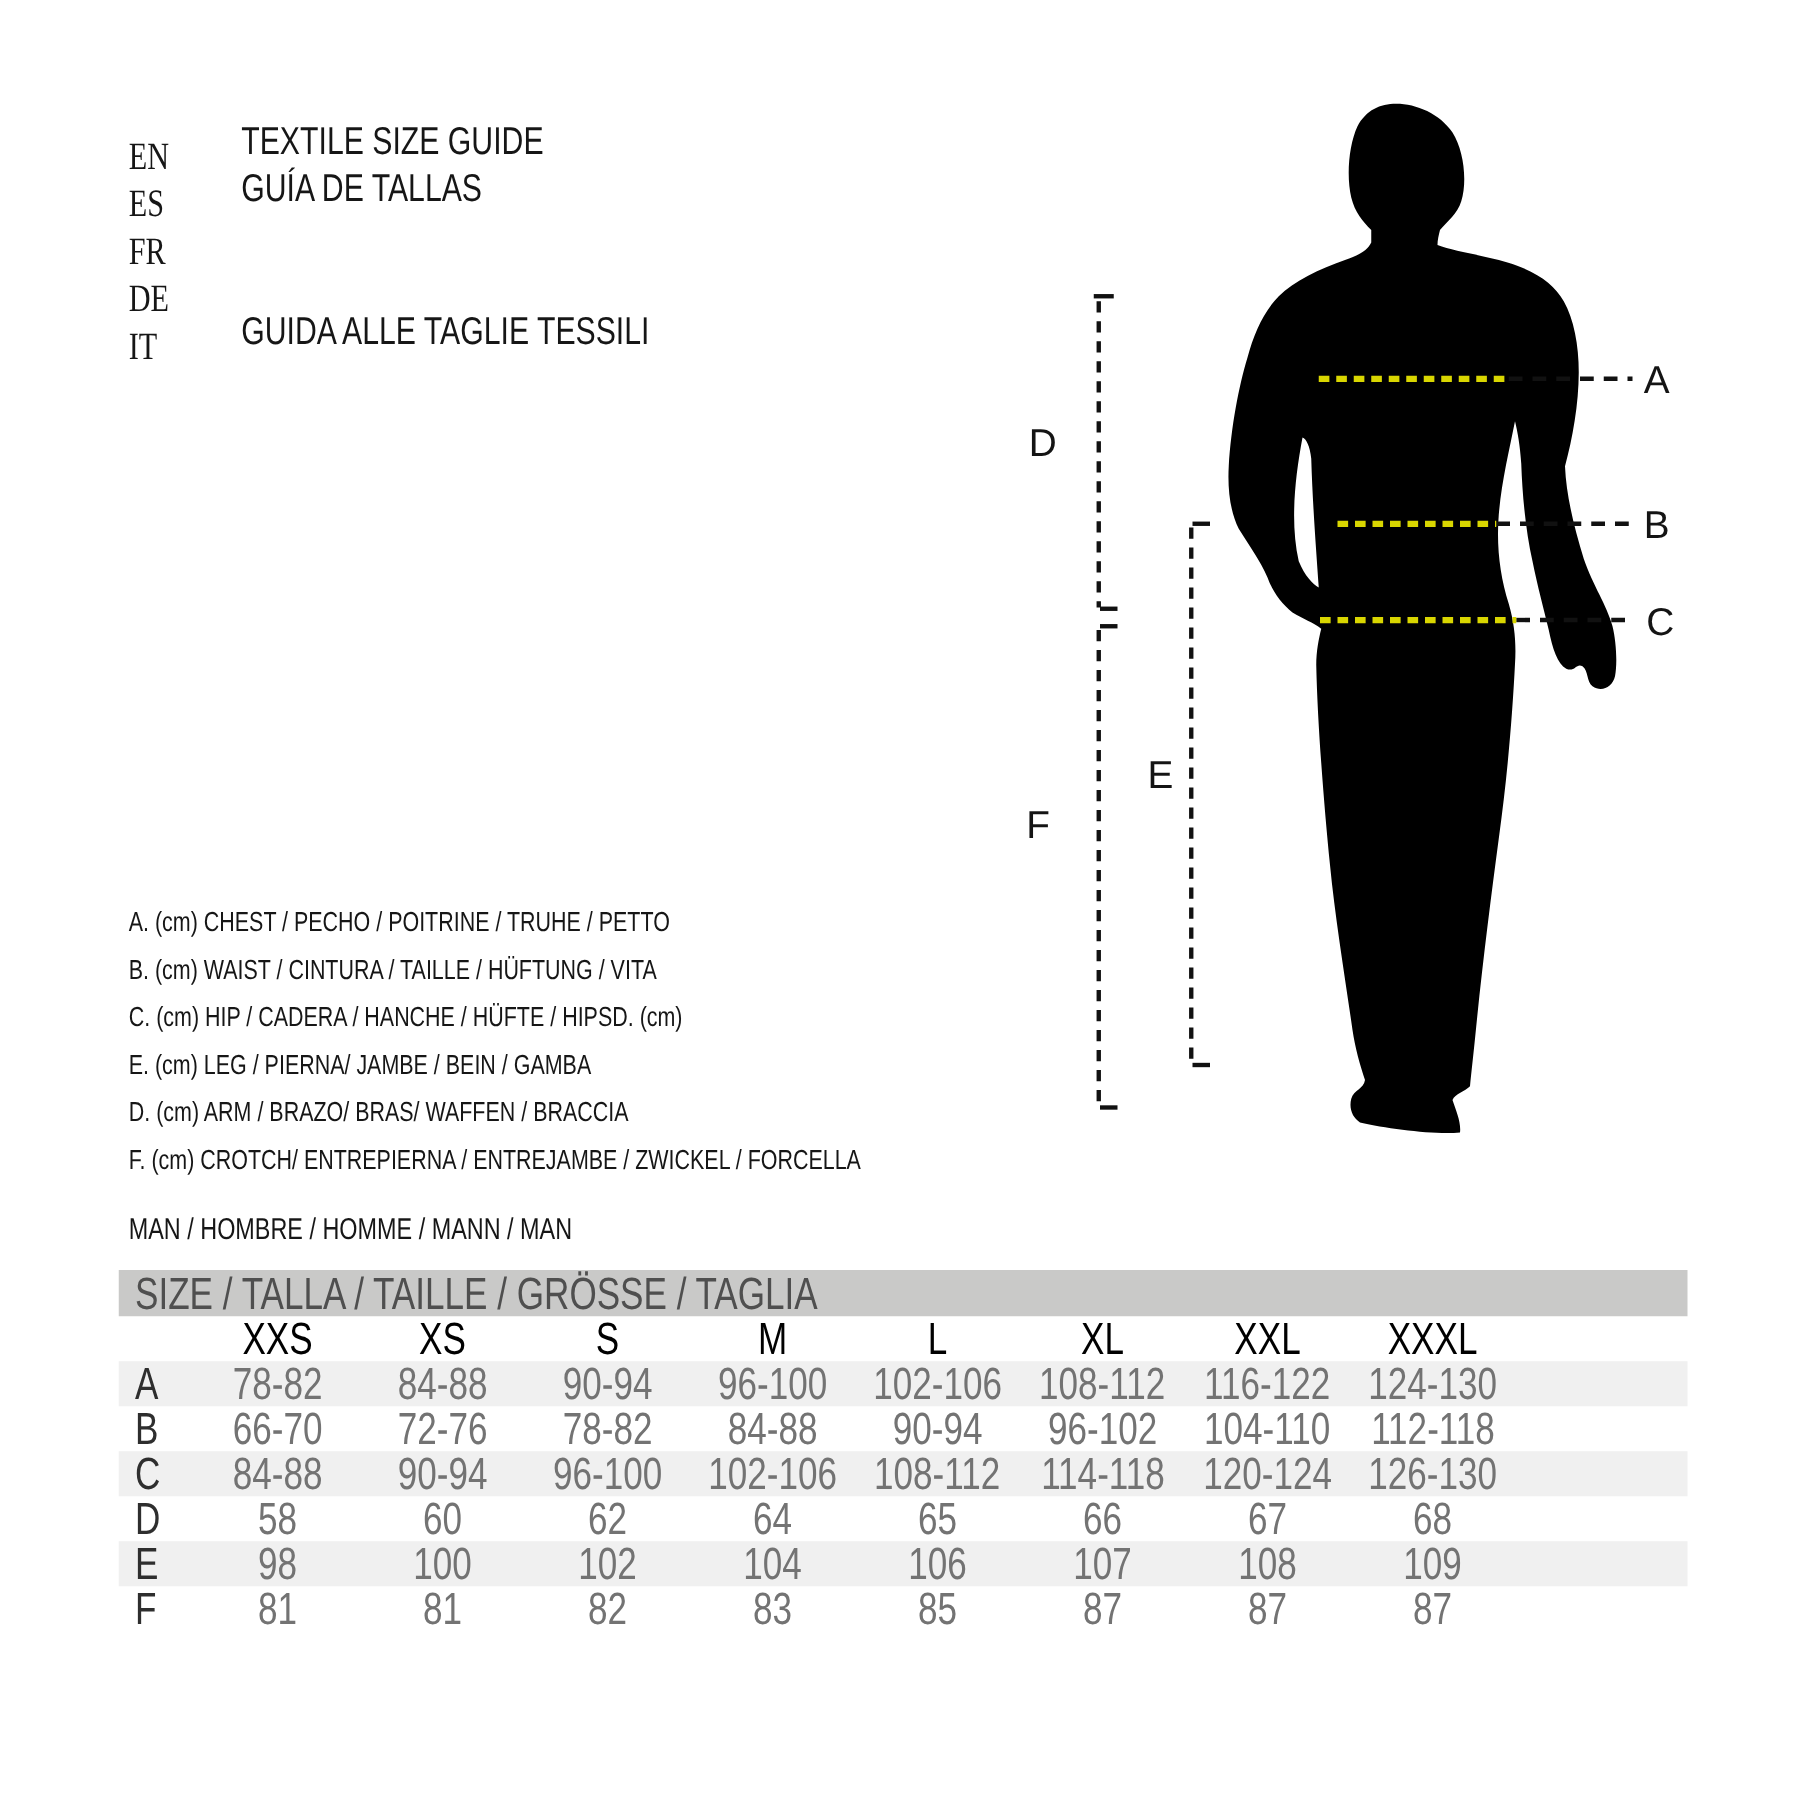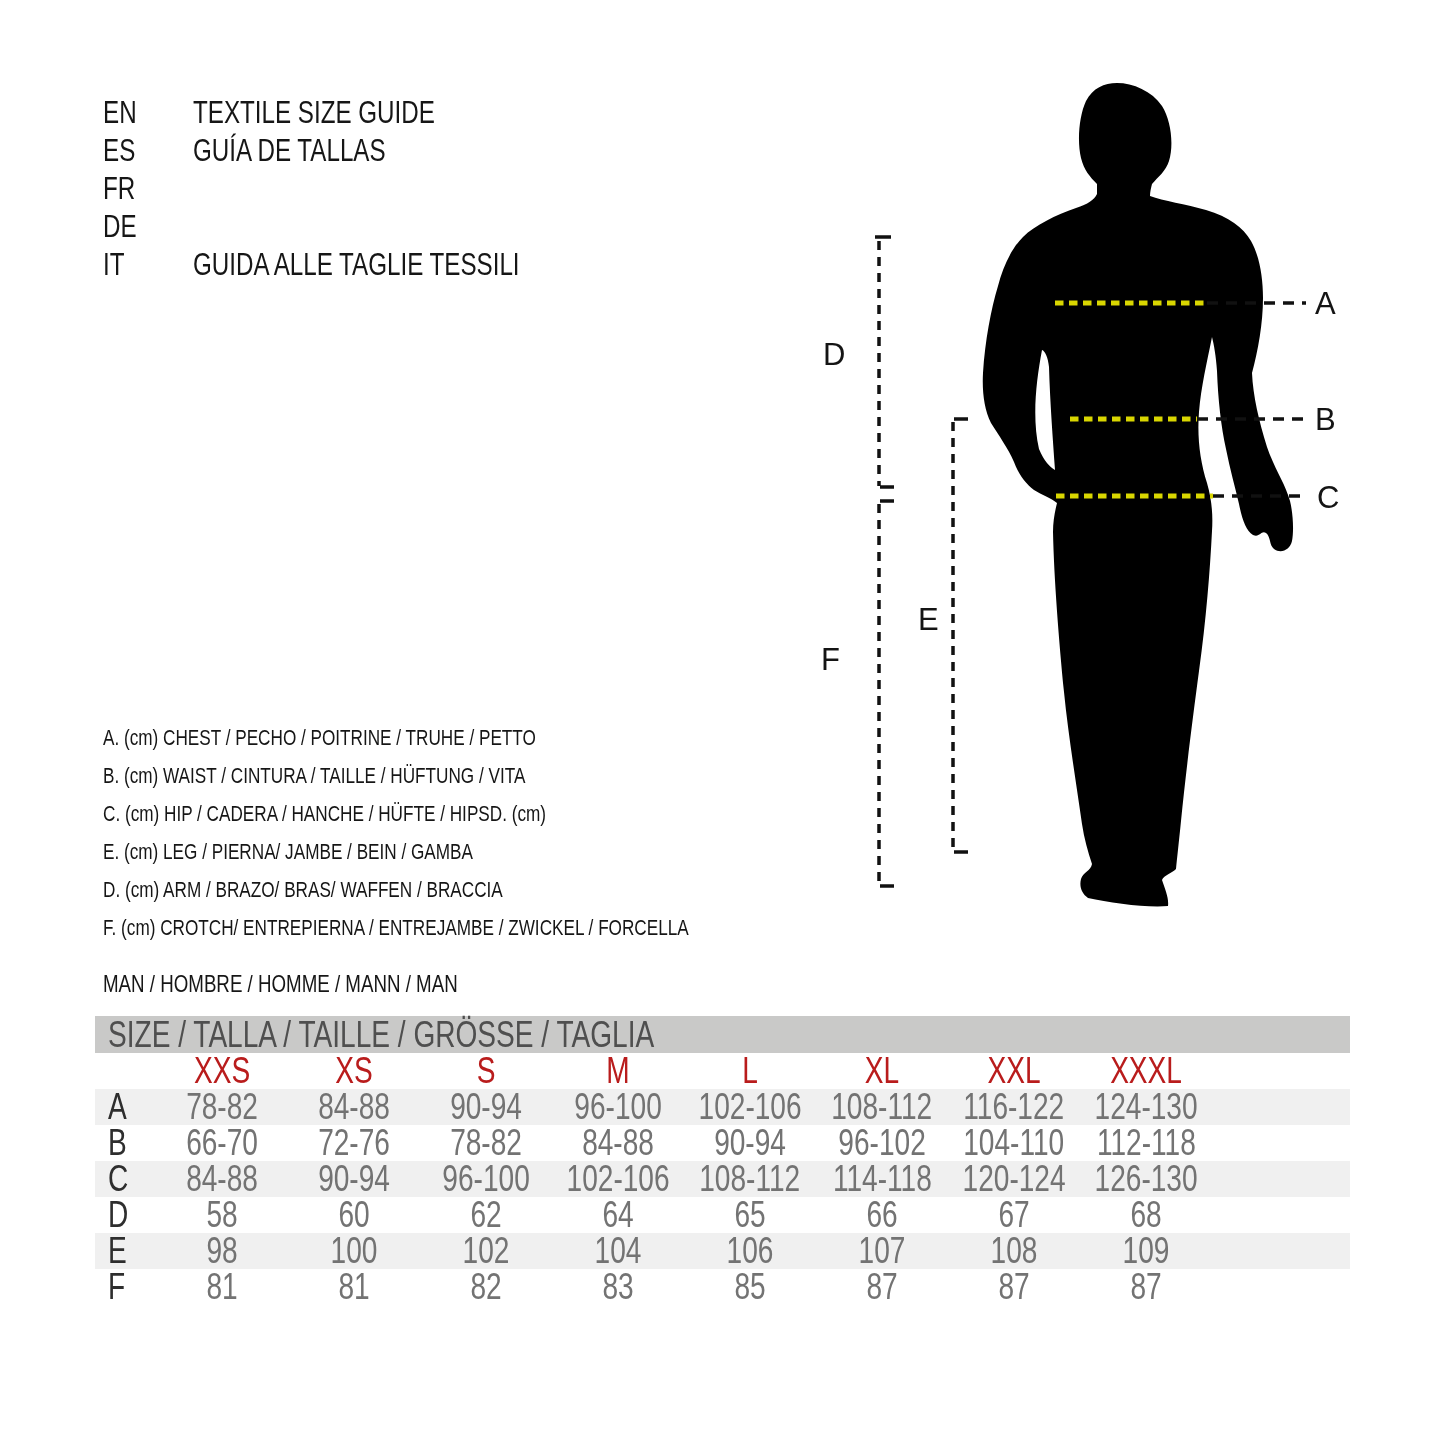--- a/index.html
+++ b/index.html
@@ -7,36 +7,36 @@
     position:relative;width:1445px;height:1445px;background:#ffffff;
     font-family:"Liberation Sans",sans-serif;overflow:hidden;color:#161616;
   }
   
   .cond{display:inline-block;transform:scaleX(.78);transform-origin:0 50%;white-space:nowrap;}
   .cond-c{display:inline-block;transform:scaleX(.78);transform-origin:50% 50%;white-space:nowrap;}
 
   
   .lang-block{position:absolute;left:103px;top:94px;width:640px;font-size:31px;}
   .lang-row{position:relative;height:38px;line-height:38px;}
-  .lang-code{position:absolute;left:0;top:0;}
+  .lang-code{position:absolute;left:0;top:12px;font-family:Liberation Serif, serif;}
   .lang-title{position:absolute;left:90px;top:0;}
 
   
   .legend-block{position:absolute;left:103px;top:719px;width:860px;font-size:22px;}
   .legend-row{height:38px;line-height:38px;}
 
   .man-line{position:absolute;left:103px;top:969px;font-size:24px;line-height:30px;}
 
   
   .size-table{position:absolute;left:95px;top:1016px;width:1255px;font-size:36px;}
   .size-title-bar{height:37px;line-height:37px;padding-left:13px;box-sizing:border-box;}
   .trow{display:flex;height:36px;align-items:center;width:100%;}
   .tlabel{width:61px;padding-left:13px;box-sizing:border-box;color:#2e2e2e;}
   .tcell{width:132px;text-align:center;color:#737373;}
-  .thead .tcell{color:#b91c1c;}
+  .thead .tcell{color:#000000;}
 
   .figure-svg{position:absolute;left:0;top:0;width:1445px;height:1445px;}
 </style>
 </head>
 <body>
 
 <div class="canvas">
 
   <div class="lang-block">
     <div class="lang-row">

